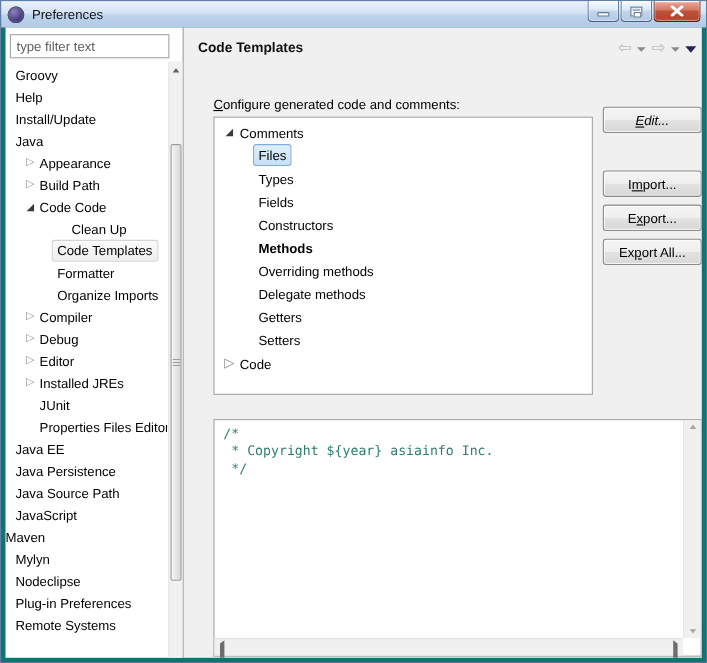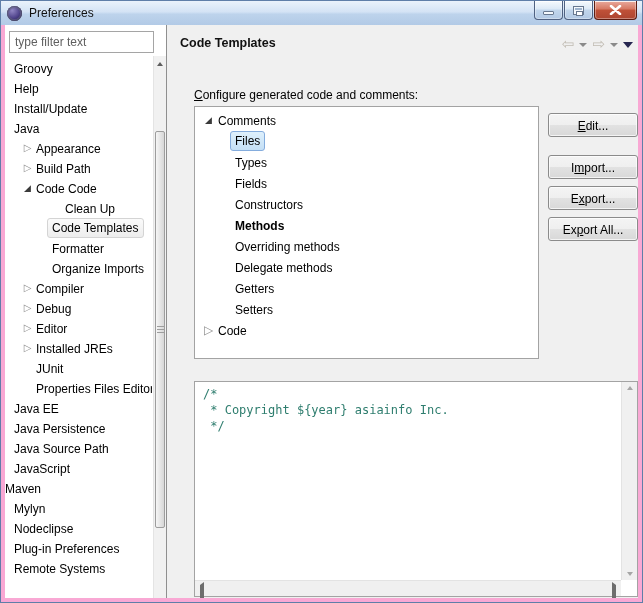--- a/index.html
+++ b/index.html
@@ -1,20 +1,20 @@
 <!DOCTYPE html>
 <html style="--link: #0645c0; --code: #2e7d6e;"><head>
 <meta charset="utf-8">
 <style>
   html,body{margin:0;padding:0;background:#ffffff;}
   *{box-sizing:border-box;}
   .window{
     position:relative;width:643px;height:603px;overflow:hidden;
     font-family:"Liberation Sans",sans-serif;font-size:12px;color:#000;
-    background:#f9a8d4;border:1px solid #5f7ea8;
+    background:#0f766e;border:1px solid #5f7ea8;
   }
   
   .titlebar{
     position:absolute;left:0;top:0;right:0;height:24px;
     background:linear-gradient(#eaf2fb,#d4e3f5 45%,#bdd3ec 55%,#b2cae6);
     display:flex;align-items:center;padding-left:6px;
   }
   .app-icon{
     width:15px;height:15px;border-radius:50%;flex:0 0 auto;
     background:radial-gradient(circle at 35% 30%,#9186c4,#4b3f87 55%,#241f4e 90%);
@@ -206,21 +206,21 @@
         <div class="tplrow"><span class="lab" style="margin-left: 40px;">Fields</span></div>
         <div class="tplrow"><span class="lab" style="margin-left: 40px;">Constructors</span></div>
         <div class="tplrow"><span class="lab" style="margin-left: 40px; font-weight: bold;">Methods</span></div>
         <div class="tplrow"><span class="lab" style="margin-left: 40px;">Overriding methods</span></div>
         <div class="tplrow"><span class="lab" style="margin-left: 40px;">Delegate methods</span></div>
         <div class="tplrow"><span class="lab" style="margin-left: 40px;">Getters</span></div>
         <div class="tplrow"><span class="lab" style="margin-left: 40px;">Setters</span></div>
         <div class="tplrow"><span class="expander collapsed" style="left: 7px;">▷</span><span class="lab" style="margin-left: 23px;">Code</span></div>
       </div>
 
-    <button class="pushbtn" style="top: 88px;"><span class="mn">E</span>dit...</button>
+    <button class="pushbtn" style="top: 72px; font-style: italic;"><span class="mn">E</span>dit...</button>
       <button class="pushbtn" style="top: 130px;">I<span class="mn">m</span>port...</button>
       <button class="pushbtn" style="top: 161px;">E<span class="mn">x</span>port...</button>
       <button class="pushbtn" style="top: 192px;">Ex<span class="mn">p</span>ort All...</button>
       <div id="button-col"></div>
 
     <div class="pattern-label" id="pattern-label">Pa<span class="mn">t</span>tern:</div>
 
     <div class="pattern-box">
       <div class="code" id="code-lines">
           <div class="codeline">/*</div>

